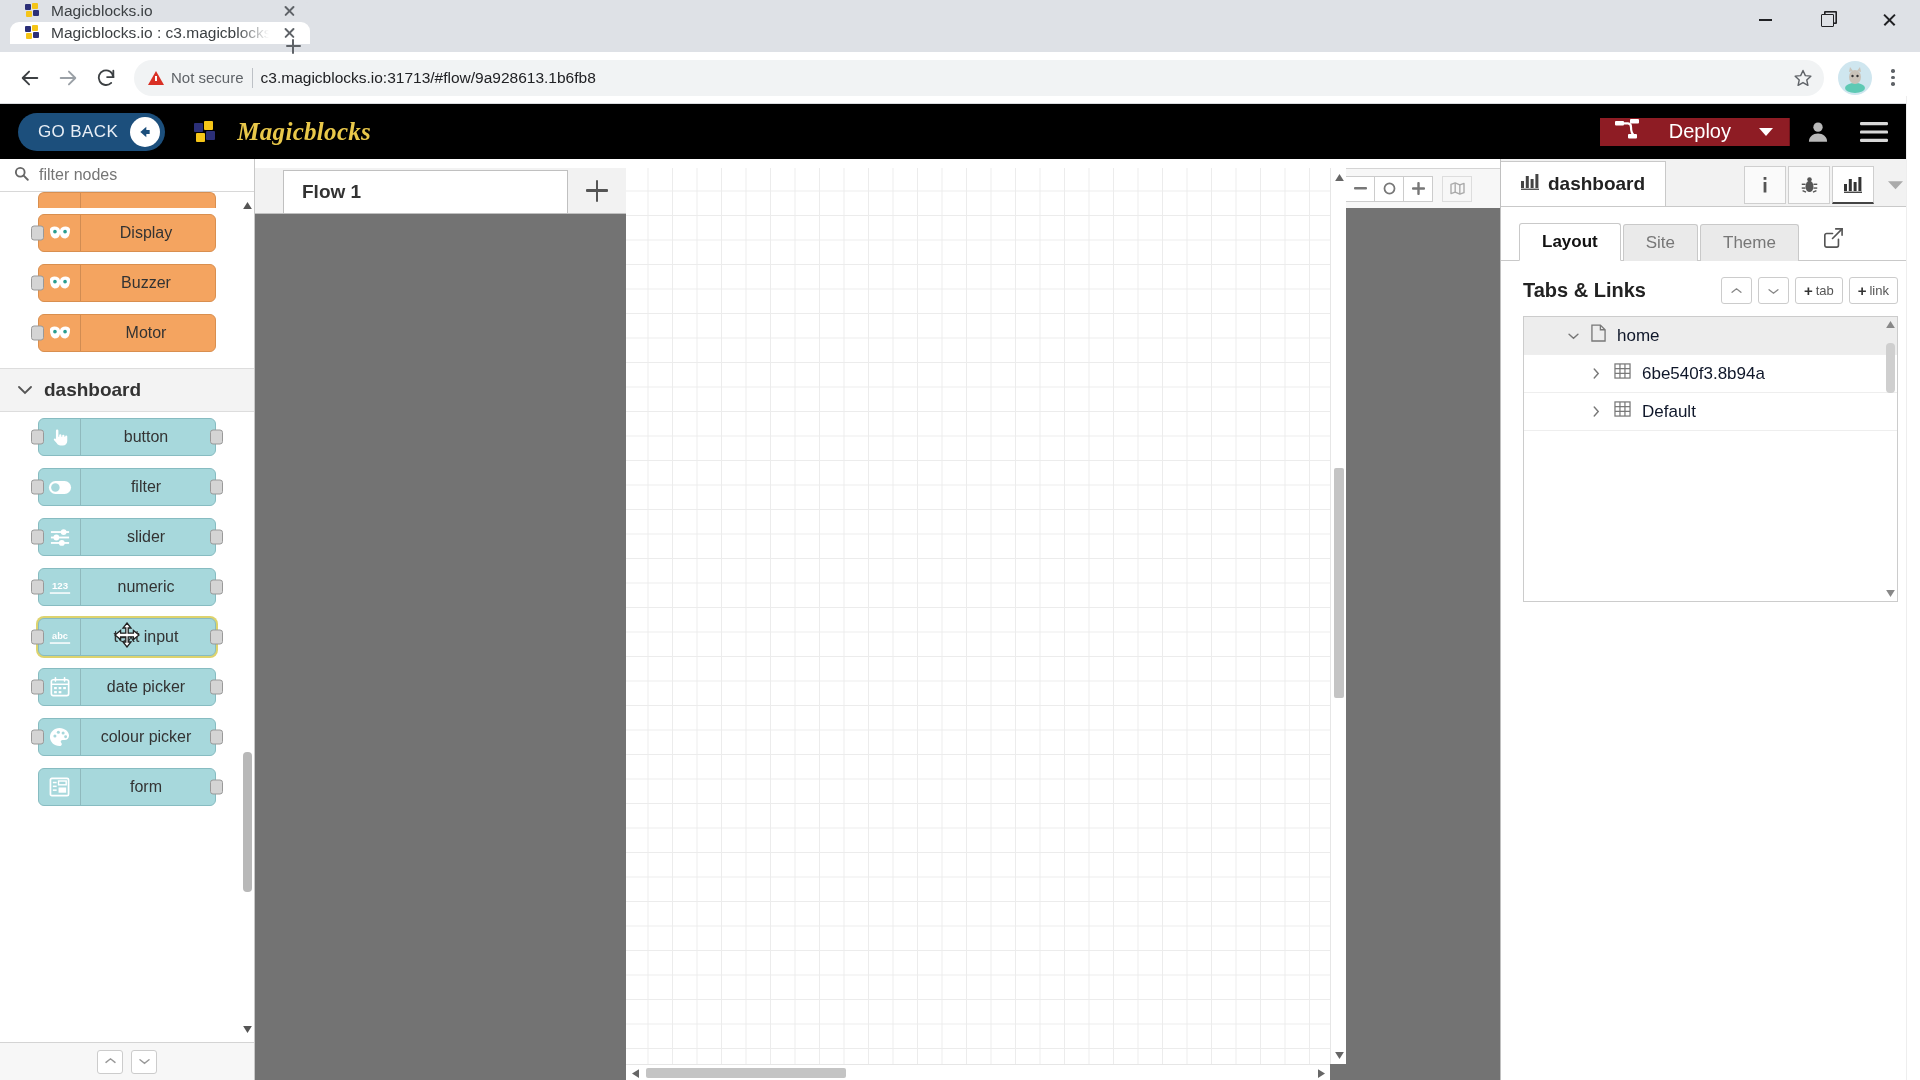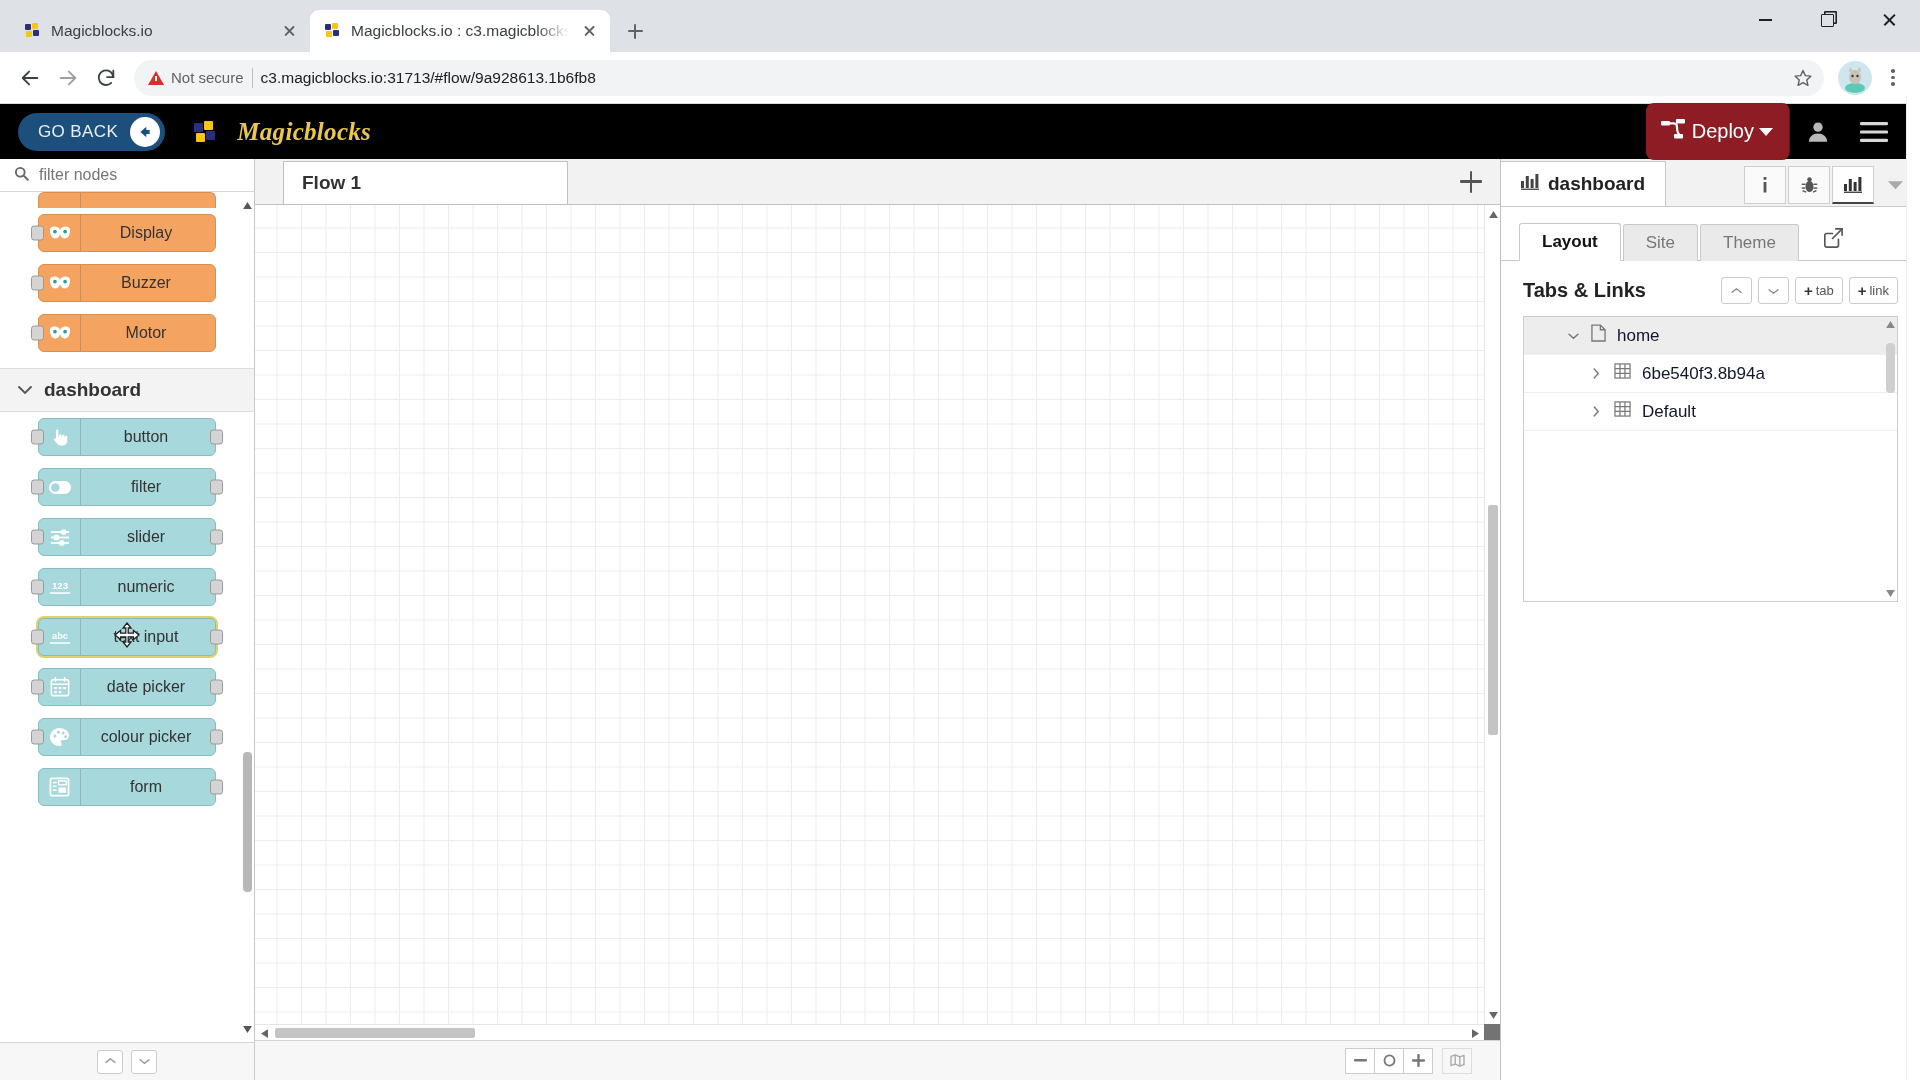--- a/index.html
+++ b/index.html
@@ -11,21 +11,21 @@
   }
 
   
   .browser { width: 1920px; height: 1080px; display: flex; flex-direction: column; }
 
   .titlebar {
     height: 52px; background: #dee1e6;
     display: flex; align-items: flex-end; flex-shrink: 0;
     position: relative;
   }
-  .tabstrip { display: flex; align-items: flex-end; height: 52px; padding-left: 10px; }
+  .tabstrip { display: flex; align-items: flex-end; height: 52px; padding-left: 10px; flex-direction: column; }
   .tab {
     height: 42px; width: 300px; display: flex; align-items: center;
     padding: 0 10px 0 14px; border-radius: 9px 9px 0 0;
     background: #dee1e6; position: relative; gap: 9px;
   }
   .tab.active { background: #fff; }
   .tab-favicon { width: 18px; height: 18px; flex-shrink: 0; position: relative; }
   .tab-title {
     font-size: 15.5px; color: #3c4043; white-space: nowrap;
     overflow: hidden; text-overflow: clip; flex: 1;
@@ -109,22 +109,22 @@
     display:flex;align-items:center;justify-content:center;
   }
   .mb-logo { display:flex; align-items:flex-end; gap:18px; margin-left:28px; }
   .mb-mark { width:26px; height:26px; position:relative; }
   .mb-text {
     font-family:"Liberation Serif", serif; font-style:italic; font-weight:bold;
     font-size:25px; color:#e9c84a; letter-spacing:.3px;
   }
   .header-right { margin-left:auto; display:flex; align-items:center; gap:0; }
   .deploy-btn {
-    height: 57px; background:#8e1c24; border-radius:8px;
-    display:flex; align-items:center; gap:5px; padding: 0 16px 0 15px;
+    height: 28px; background:#8e1c24; border-radius:0;
+    display:flex; align-items:center; gap:28px; padding: 0 16px 0 15px;
     border-right: 1px solid #6e1219;
   }
   .deploy-label { color:#fff; font-size:20px; }
   .caret-down { width:0;height:0;border-left:7px solid transparent;border-right:7px solid transparent;border-top:8px solid #fff; }
   .hdr-icon-btn { width:56px; height:44px; display:flex;align-items:center;justify-content:center; }
 
   .body { flex:1; display:flex; min-height:0; }
 
   
   .palette {
@@ -183,21 +183,21 @@
   }
 
   
   .pal-sb { position:absolute; right:2px; top:0; width:10px; height:100%; }
   .pal-sb-up, .pal-sb-dn { position:absolute; left:0; width:10px; height:14px; display:flex;align-items:center;justify-content:center; }
   .pal-sb-up { top:6px; }
   .pal-sb-dn { bottom:6px; }
   .pal-sb-thumb { position:absolute; left:1px; width:9px; background:#b8b8b8; border-radius:4px; }
 
   
-  .center { flex:1; display:flex; flex-direction:column; min-width:0; background:#737373; }
+  .center { flex:1; display:flex; flex-direction:row; min-width:0; background:#737373;margin-top:9px; }
   .flowtabs {
     height:46px; background:#f2f2f2; border-bottom:1px solid #c0c0c0;
     display:flex; align-items:stretch; flex-shrink:0; padding-left: 28px;
   }
   .flowtab {
     min-width:285px; background:#fff; border:1px solid #c0c0c0; border-bottom:none;
     display:flex; align-items:center; padding: 0 18px; margin-top:2px;
     font-size:19px; font-weight:bold; color:#333;
   }
   .flow-add {

